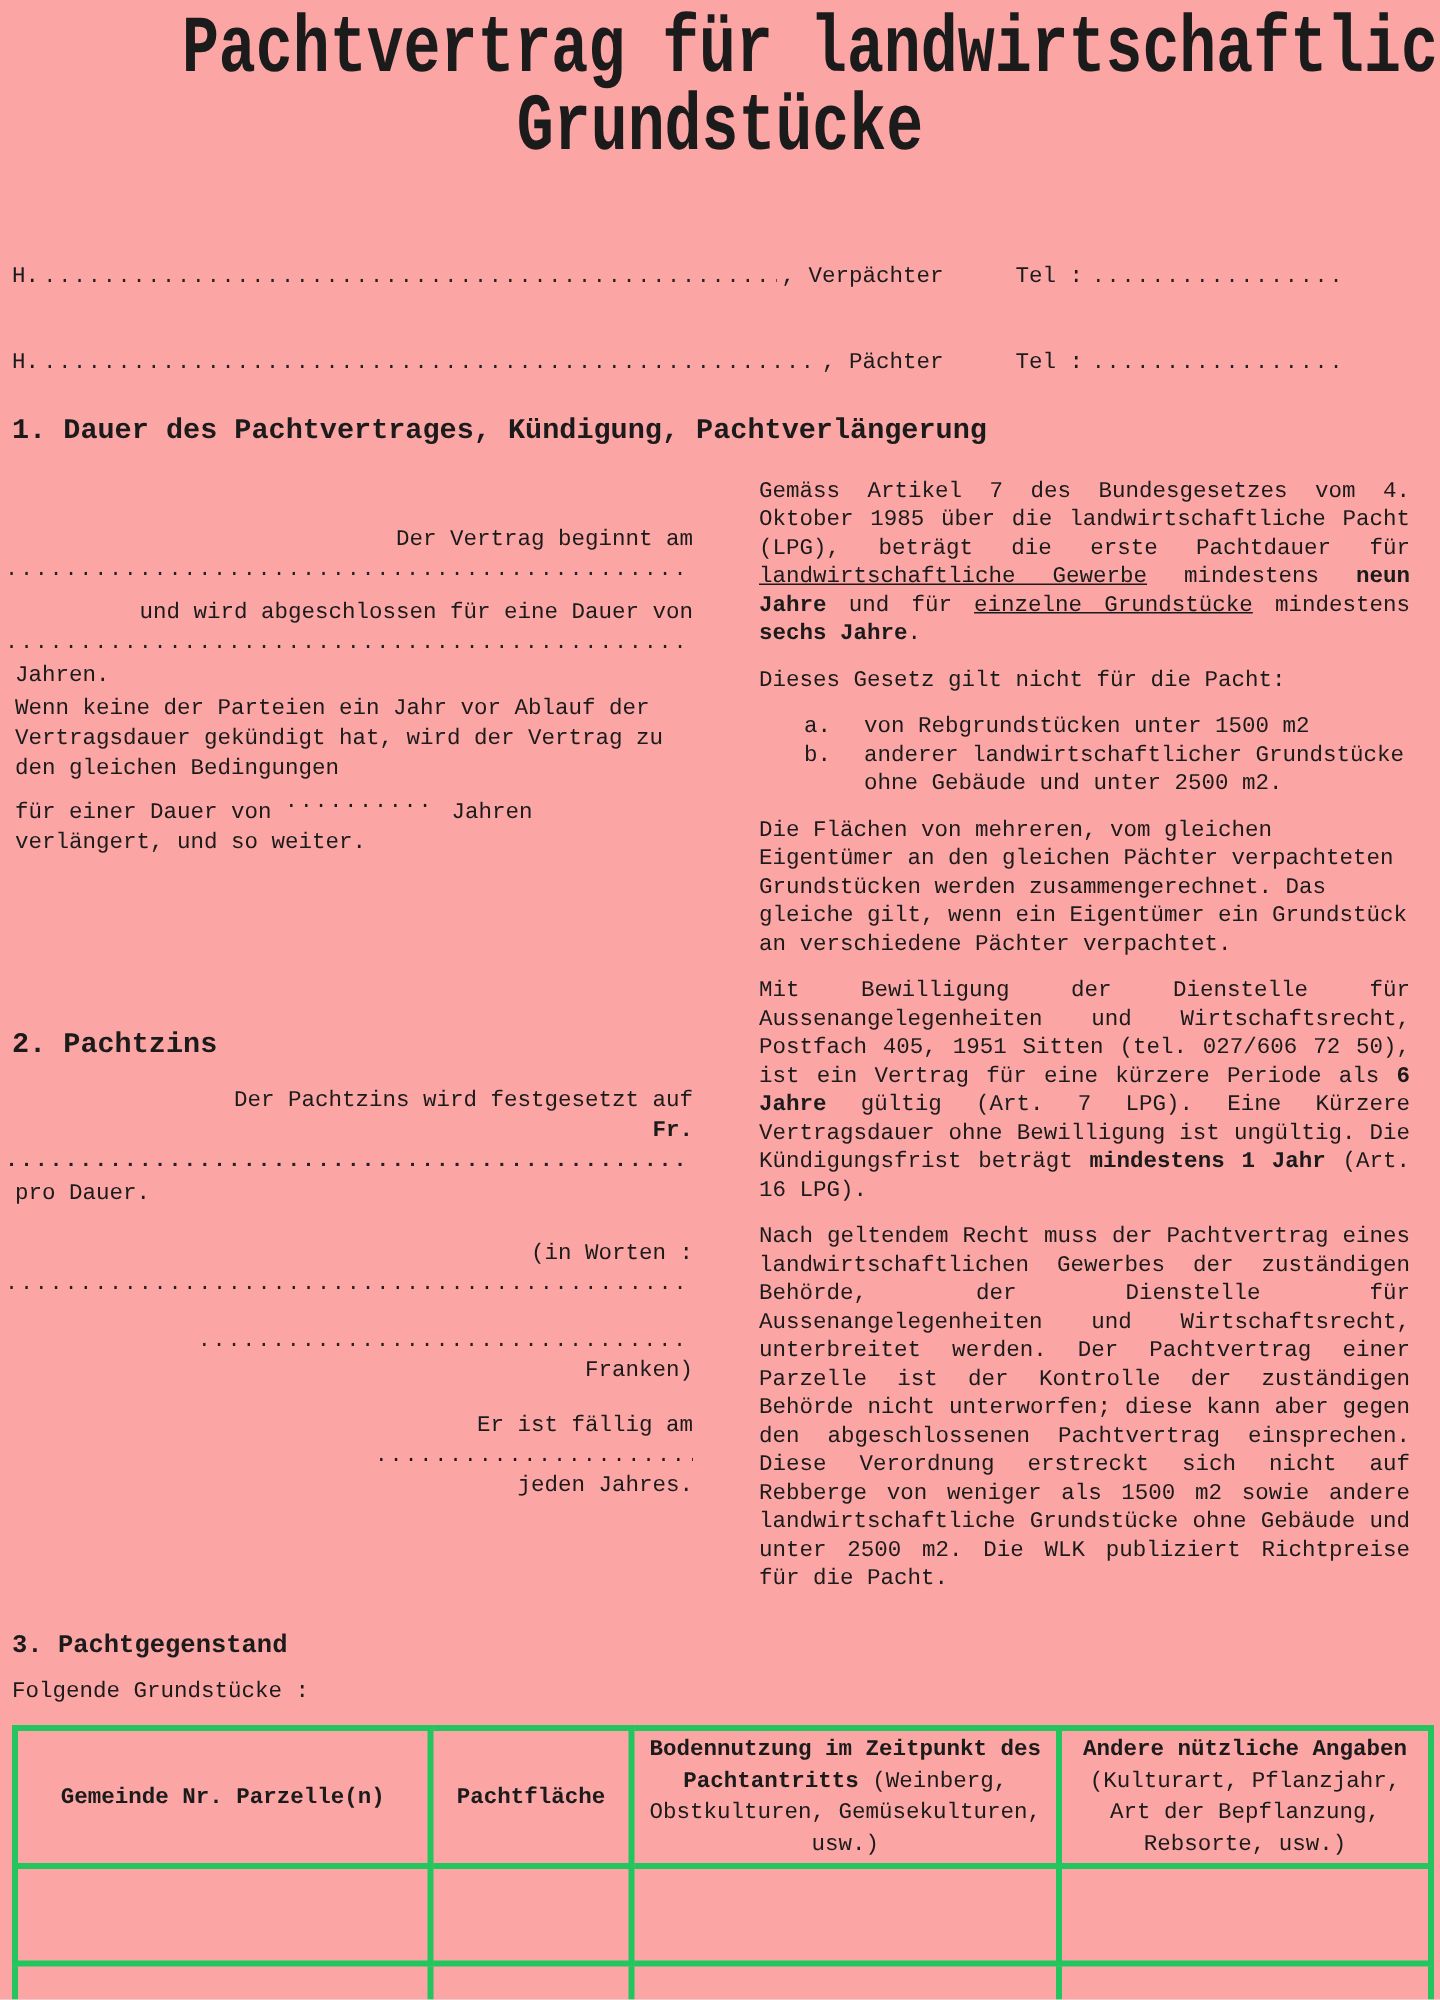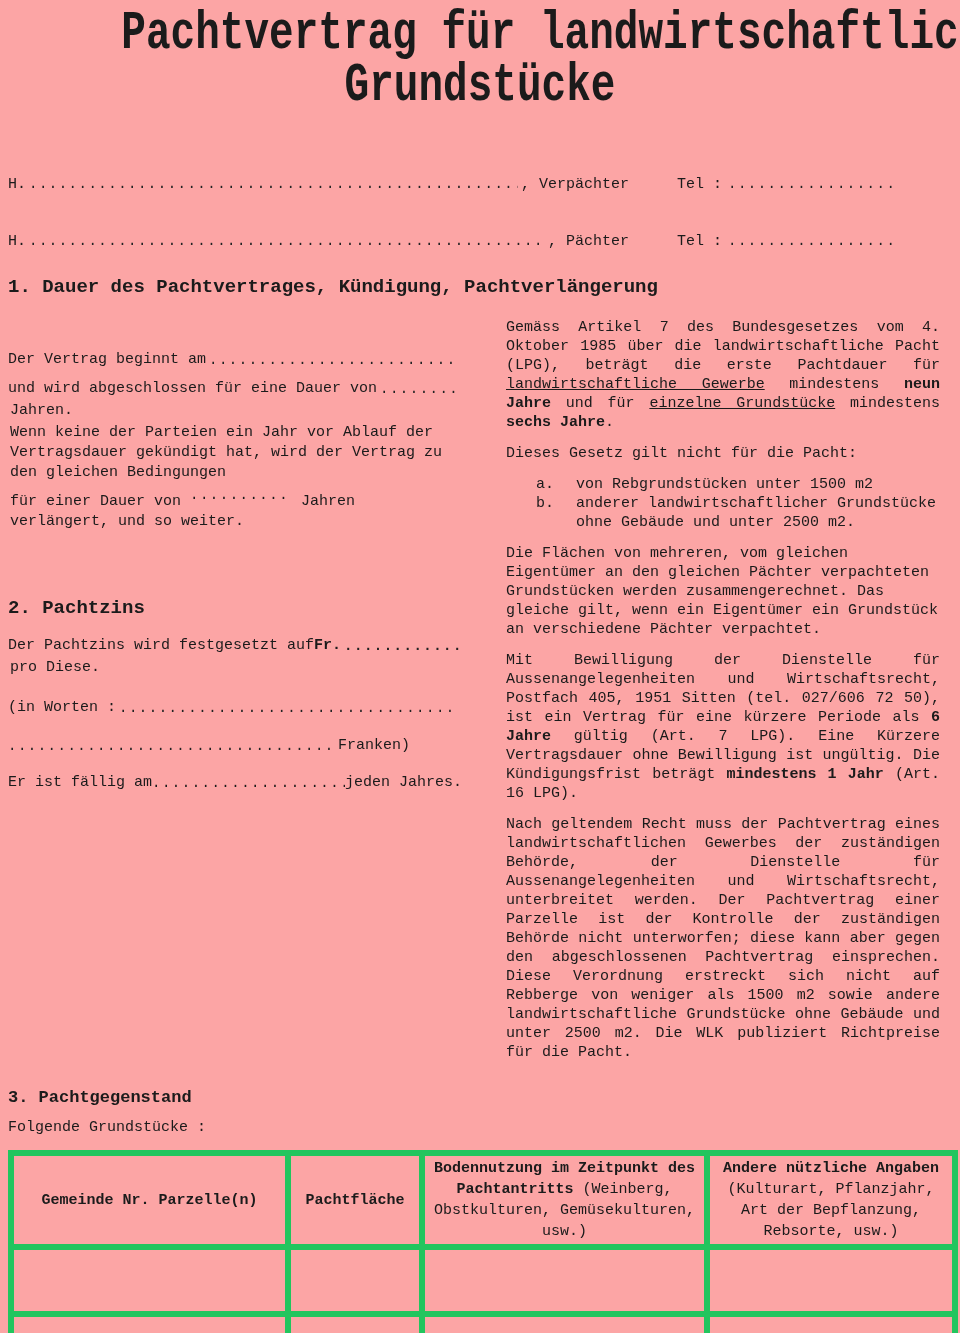--- a/index.html
+++ b/index.html
@@ -22,28 +22,28 @@
   .connector{margin-top:40px;font-size:15px;}
   .row-lessee{margin-top:40px;}
   .dots{overflow:hidden;white-space:nowrap;letter-spacing:1.5px;font-size:14px;color:#222;}
   .dots.grow{flex:1 1 auto;min-width:0;margin:0 3px;}
   .dots.tel-dots{width:168px;flex:none;margin-left:6px;}
   .tel-label{margin-left:48px;flex:none;}
   .nolabel{flex:none;}
   
   h2{margin:0;font-weight:700;}
   .sec1-heading{margin-top:26px;font-size:19px;}
-  .sec2-heading{margin-top:66px;font-size:19px;}
+  .sec2-heading{margin-top:114px;font-size:19px;}
   .sec3-heading{margin-top:14px;font-size:17px;}
   
   .cols{display:flex;margin-top:8px;}
   .col-left{flex:none;width:454px;font-size:15px;line-height:20px;padding-top:44px;}
   .col-right{flex:1 1 auto;margin-left:32px;font-size:15px;line-height:19px;}
   .col-left p{margin:2px;}
-  .fillrow{display:flex;align-items:flex-end;}
+  .fillrow{display:flex;align-items:flex-end;flex-direction:column;}
   .mt9{margin-top:9px;}
   .mt18{margin-top:18px;}
   .mt20{margin-top:20px;}
   .mt17{margin-top:17px;}
   .dots-inline{display:inline-block;overflow:hidden;white-space:nowrap;vertical-align:baseline;letter-spacing:1.5px;font-size:14px;}
   .w102{width:102px;}
   .w212{width:212px;}
   .w330{width:330px;flex:none;margin:0;}
   .b{font-weight:700;}
   .u{text-decoration:underline;}
@@ -51,21 +51,21 @@
   .just{text-align:justify;}
   .rp2{margin-top:24px;}
   .rp3{margin-top:20px;}
   .rp4{margin-top:18px;}
   .list-item{display:flex;}
   .li-marker{flex:none;margin-left:42px;width:40px;}
   .li-text{flex:1 1 auto;}
   
   .folgende{margin:12px 0 0 0;font-size:15px;}
   table.ptable{margin-top:14px;border-collapse:collapse;width:944px;table-layout:fixed;}
-  .ptable th,.ptable td{border:6px solid #22c55e;padding:2px 6px;}
+  .ptable th,.ptable td{border:4px solid #22c55e;padding:2px 6px;}
   .ptable thead th{height:60px;font-size:15px;line-height:21px;vertical-align:middle;font-weight:400;}
   .ptable tbody td{height:57px;}
   .th-center{text-align:center;}
   .th-mixed{text-align:center;}
   .th-angaben .b-line{text-align:center;font-weight:700;}
   .th-angaben .n-line{text-align:center;}
 </style>
 </head>
 <body>
 
@@ -110,21 +110,21 @@
       <p class="mt9">Wenn keine der Parteien ein Jahr vor Ablauf der Vertragsdauer gekündigt hat, wird der Vertrag zu den gleichen Bedingungen</p>
       <p class="mt9"><span>für einer Dauer von </span><span class="dots-inline w102">..........................................................................................................................................................................</span><span> Jahren verlängert, und so weiter.</span></p>
 
       <h2 class="sec2-heading">2. Pachtzins</h2>
 
       <div class="fillrow mt18">
           <span class="nolabel">Der Pachtzins wird festgesetzt auf </span>
           <span class="nolabel b">Fr. </span>
           <span class="dots grow b">..........................................................................................................................................................................</span>
         </div>
-      <p>pro Diese.</p>
+      <p>pro Dauer.</p>
       <div class="fillrow mt20">
           <span class="nolabel">(in Worten : </span>
           <span class="dots grow">..........................................................................................................................................................................</span>
         </div>
       <div class="fillrow mt18">
           <span class="dots w330 dots-inline">..........................................................................................................................................................................</span>
           <span class="nolabel"> Franken)</span>
         </div>
       <div class="fillrow mt17">
           <span class="nolabel">Er ist fällig am </span>

